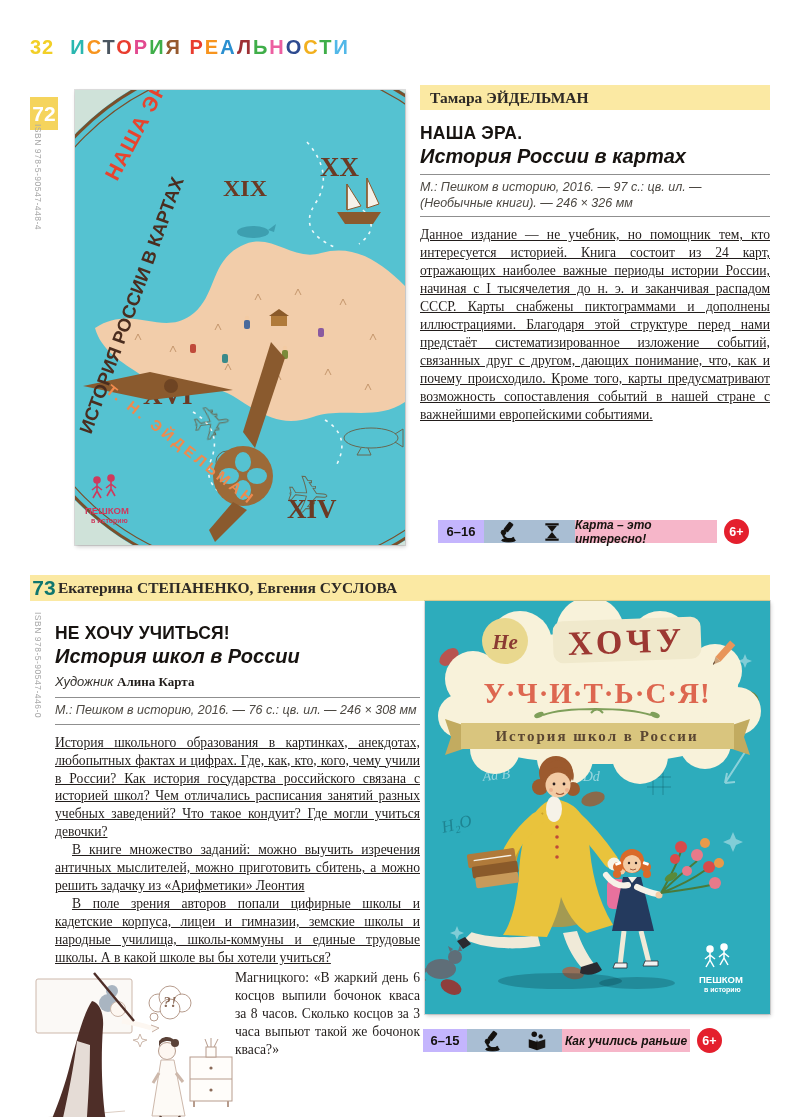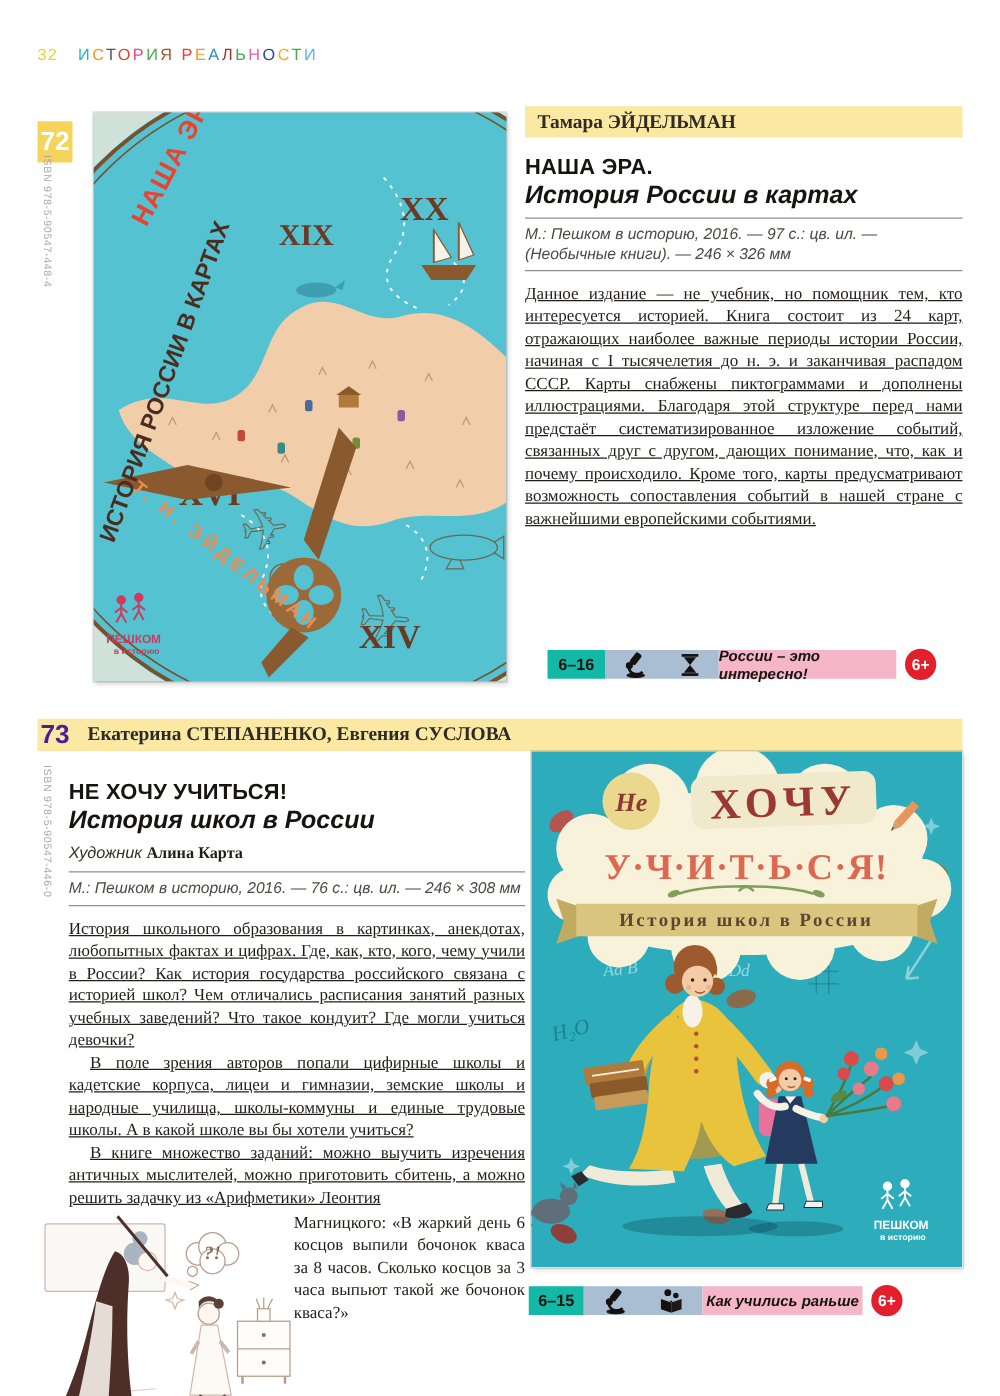--- a/index.html
+++ b/index.html
@@ -1,58 +1,58 @@
 <!DOCTYPE html>
 <html lang="ru"><head>
 <meta charset="utf-8">
 <style>
   html,body{margin:0;padding:0;background:#e9e9e9;}
   .page{position:relative;width:800px;height:1117px;background:#ffffff;overflow:hidden;
         font-family:"Liberation Serif",serif;color:#221d1b;}
   
   .pg-header{position:absolute;top:36px;left:30px;display:flex;align-items:baseline;gap:16px;
-             font-family:"Liberation Sans",sans-serif;font-weight:normal;font-size:13px;letter-spacing:2px;}
+             font-family:"Liberation Sans",sans-serif;font-weight:bold;font-size:20px;letter-spacing:2px;}
   .pg-num{color:#f2cf27;letter-spacing:1px;}
   
   .num-tab{position:absolute;width:28px;height:33px;background:#f5d45c;color:#fff;
            font:bold 21px "Liberation Sans",sans-serif;display:flex;align-items:center;justify-content:center;}
   .isbn-vert{position:absolute;writing-mode:vertical-rl;font:8.5px "Liberation Sans",sans-serif;
              color:#a8a8a8;letter-spacing:.5px;}
   .author-strip{background:#fbe9a3;padding:4px 10px 3px;font:bold 15.5px "Liberation Serif",serif;color:#2e2a26;}
   .b-title{margin:13px 0 0;font:bold 17.5px "Liberation Sans",sans-serif;color:#171310;letter-spacing:.2px;}
   .b-subtitle{margin:1px 0 6px;font:italic bold 20px "Liberation Sans",sans-serif;color:#171310;}
   .artist-line{font:italic 13px "Liberation Sans",sans-serif;color:#33302c;margin:0 0 7px;}
   .artist-name{font-style:normal;font-weight:bold;font-family:"Liberation Serif",serif;color:#211d1a;}
   .rule{border:0;border-top:1px solid #8f8f8f;margin:0;}
   .imprint{font:italic 12.5px "Liberation Sans",sans-serif;color:#4c4842;margin:5px 0;line-height:1.25;}
   .body-text{margin-top:9px;font-size:13.6px;line-height:1.32;text-align:justify;}
   .body-text p{margin:0;text-decoration:underline;}
   .body-text p + p{text-indent:17px;}
   
   .foot-bar{position:absolute;display:flex;align-items:center;height:25px;}
-  .bar-age{background:#14b8a6;height:23px;display:flex;align-items:center;justify-content:center;
+  .bar-age{background:#c4b5fd;height:23px;display:flex;align-items:center;justify-content:center;
            font:bold 13px "Liberation Sans",sans-serif;color:#14110e;}
   .bar-icons{background:#a9bed3;height:23px;display:flex;align-items:center;justify-content:center;gap:22px;}
   .bar-tag{background:#f6b6c9;height:23px;display:flex;align-items:center;justify-content:center;
            font:italic bold 12px "Liberation Sans",sans-serif;color:#17130f;}
   .age-badge{width:25px;height:25px;margin-left:7px;border-radius:50%;background:#e41f2d;color:#fff;
              font:bold 12.5px "Liberation Sans",sans-serif;display:flex;align-items:center;justify-content:center;}
   
   .cover{position:absolute;box-shadow:0 0 0 1px rgba(0,0,0,.12),1px 2px 4px rgba(0,0,0,.18);}
   
   #e72-tab{left:30px;top:97px;}
   #e72-isbn{left:33px;top:124px;}
   #e72-cover{left:75px;top:90px;width:330px;height:455px;}
   #e72-col{position:absolute;left:420px;top:85px;width:350px;}
   #e72-bar{left:438px;top:519px;}
   #e72-bar .bar-age{width:46px;}#e72-bar .bar-icons{width:91px;}#e72-bar .bar-tag{width:142px;}
   #e73-strip{position:absolute;left:30px;top:575px;width:740px;height:26px;background:#fbe9a3;
              display:flex;align-items:center;}
-  #e73-strip .strip-num{width:28px;text-align:center;color:#4c1d95;font:bold 21px "Liberation Sans",sans-serif;}
-  #e73-strip .strip-author{margin-left:12px;font:bold 15.5px "Liberation Serif",serif;color:#2e2a26;}
+  #e73-strip .strip-num{width:28px;text-align:center;color:#0f766e;font:bold 21px "Liberation Sans",sans-serif;}
+  #e73-strip .strip-author{font:bold 15.5px "Liberation Serif",serif;color:#2e2a26;}
   #e73-isbn{left:33px;top:612px;}
   #e73-col{position:absolute;left:55px;top:610px;width:365px;}
   #e73-cover{left:425px;top:601px;width:345px;height:413px;}
   #e73-bar{left:423px;top:1028px;}
   #e73-bar .bar-age{width:44px;}#e73-bar .bar-icons{width:95px;}#e73-bar .bar-tag{width:128px;}
   .wrap-row{display:flex;margin-left:-25px;margin-top:2px;}
   .wrap-row .sketch{flex:0 0 205px;}
   .wrap-row .wrap-text{flex:1;font-size:13.6px;line-height:1.32;text-align:justify;padding-top:0;}
   .icon{display:block;}
 </style>
@@ -193,21 +193,21 @@
       </svg>
       <svg class="icon" width="20" height="22" viewBox="0 0 24 24">
         <g fill="#14110e">
           <rect x="4" y="1.5" width="16" height="2.6"></rect>
             <rect x="4" y="19.9" width="16" height="2.6"></rect>
           <path d="M6 4.5 h12 l-6 7.5 Z"></path>
             <path d="M6 19.5 h12 l-6 -7.5 Z"></path>
         </g>
       </svg>
     </div>
-    <div class="bar-tag">России – это интересно!</div>
+    <div class="bar-tag">Карта – это интересно!</div>
     <div class="age-badge">6+</div>
   </div>
 
   <div id="e73-strip">
     <span class="strip-num">73</span>
     <span class="strip-author">Екатерина СТЕПАНЕНКО, Евгения СУСЛОВА</span>
   </div>
   <div class="isbn-vert" id="e73-isbn">ISBN 978-5-90547-446-0</div>
 
   <div id="e73-col">
@@ -215,22 +215,22 @@
     <h3 class="b-subtitle">История школ в России</h3>
     <p class="artist-line">
       <span>Художник</span>
       <span class="artist-name">Алина Карта</span>
     </p>
     <hr class="rule">
     <p class="imprint">М.: Пешком в историю, 2016. — 76 с.: цв. ил. — 246 × 308 мм</p>
     <hr class="rule">
     <div class="body-text">
       <p>История школьного образования в картинках, анекдотах, любопытных фактах и цифрах. Где, как, кто, кого, чему учили в России? Как история государства российского связана с историей школ? Чем отличались расписания занятий разных учебных заведений? Что такое кондуит? Где могли учиться девочки?</p>
+      <p>В книге множество заданий: можно выучить изречения античных мыслителей, можно приготовить сбитень, а можно решить задачку из «Арифметики» Леонтия</p>
       <p>В поле зрения авторов попали цифирные школы и кадетские корпуса, лицеи и гимназии, земские школы и народные училища, школы-коммуны и единые трудовые школы. А в какой школе вы бы хотели учиться?</p>
-      <p>В книге множество заданий: можно выучить изречения античных мыслителей, можно приготовить сбитень, а можно решить задачку из «Арифметики» Леонтия</p>
     </div>
     <div class="wrap-row">
 
       <svg class="sketch" width="205" height="190" viewBox="0 0 205 190">
         <rect x="6" y="10" width="96" height="54" rx="2" fill="#fbf9f6" stroke="#cdb8ab"></rect>
 
         <g stroke="#dccdc2" stroke-width="1">
             <line x1="0" y1="150" x2="95" y2="142"></line>
             <line x1="0" y1="165" x2="120" y2="156"></line>
           </g>

